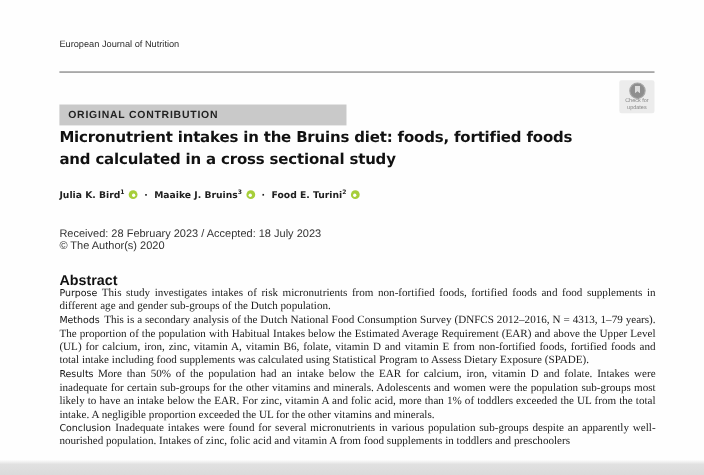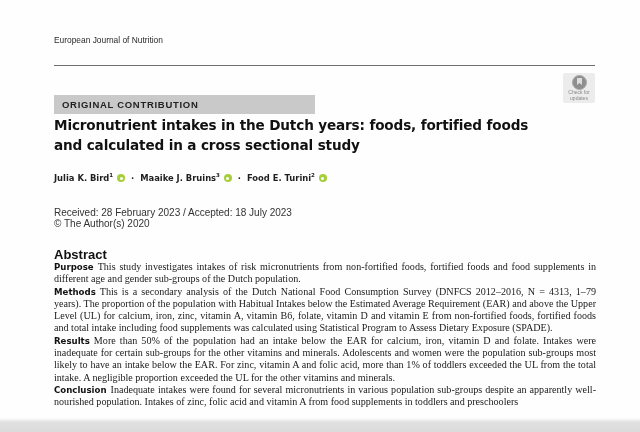--- a/index.html
+++ b/index.html
@@ -155,21 +155,21 @@
       font-size: 10.1px;
       line-height: 12.3px;
       color: #1a1a1a;
       text-align: justify;
     }
     .abstract .para {
       margin: 0;
     }
     .abstract .label {
       font-family: "DejaVu Sans", sans-serif;
-      font-weight: bold;
+      font-weight: normal;
       font-size: 8.6px;
       margin-right: 4px;
       color: #111;
     }
     .bottom-shade {
       position: absolute;
       left: 0; top: 418px;
       width: 640px; height: 14px;
       background: linear-gradient(to bottom, rgba(210,210,210,0.0), rgba(200,200,200,0.55) 30%, rgba(195,195,195,0.6));
       pointer-events: none;
@@ -192,21 +192,21 @@
 
   <div class="crossmark">
     <div class="circle"></div>
     <div class="label">
       <div>Check for</div>
       <div>updates</div>
     </div>
   </div>
 
   <div class="title">
-    <div>Micronutrient intakes in the Dutch years: foods, fortified foods</div>
+    <div>Micronutrient intakes in the Bruins diet: foods, fortified foods</div>
     <div>and calculated in a cross sectional study</div>
   </div>
 
   <div class="authors">
     <span>Julia K. Bird</span><sup>1</sup>
     <span class="orcid"></span>
     <span class="sep">·</span>
     <span>Maaike J. Bruins</span><sup>3</sup>
     <span class="orcid"></span>
     <span class="sep">·</span>

